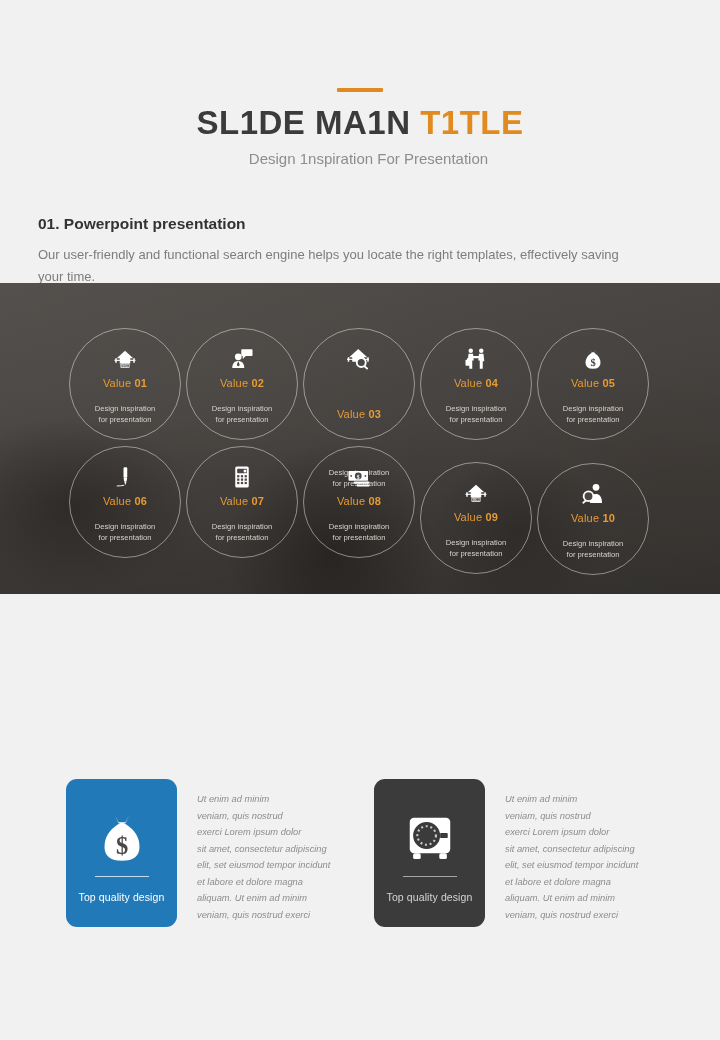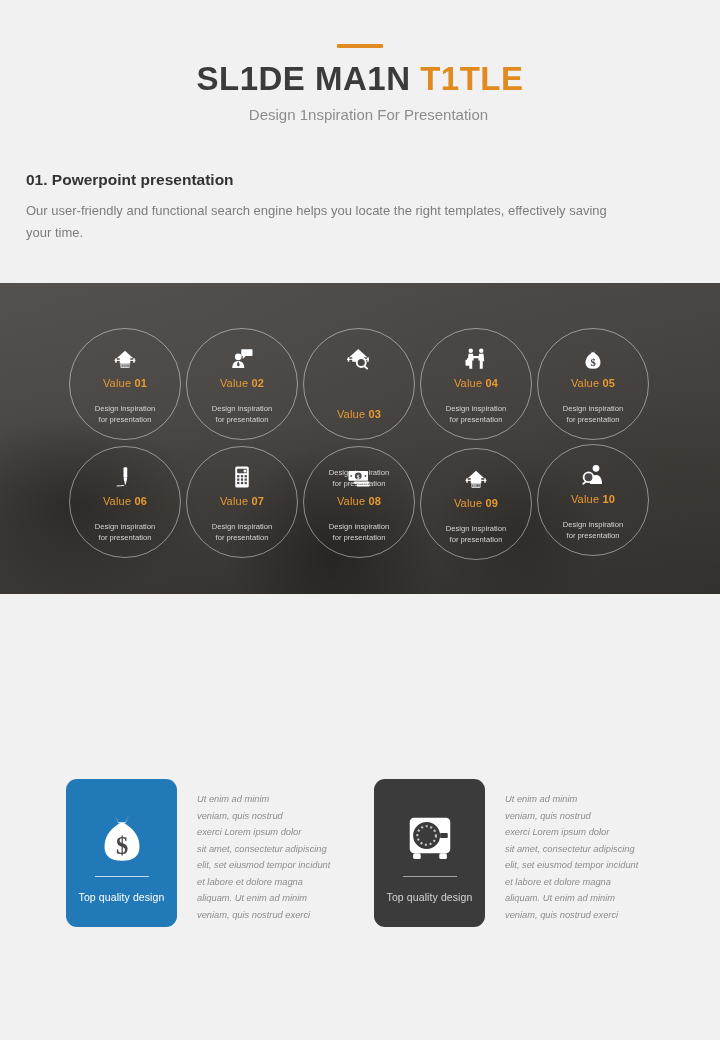--- a/index.html
+++ b/index.html
@@ -5,36 +5,36 @@
   html,body{margin:0;padding:0;}
   body{
     width:720px;height:1040px;
     background:#f1f1f1;
     font-family:"Liberation Sans", sans-serif;
     overflow:hidden;
     position:relative;
   }
 
   
-  .header{padding-top:44px;text-align:center;}
+  .header{padding-top:88px;text-align:center;}
   .accent-bar{
     width:46px;height:4px;background:#e08a20;
     margin:0 auto 14px auto;border-radius:1px;
   }
   .main-title{
     font-size:33px;font-weight:bold;letter-spacing:.5px;
     color:#3b3b3b;line-height:1.05;margin:0;
   }
   .main-title .accent{color:#e08a20;}
   .subtitle{
     font-size:15px;color:#8d8d8d;margin:9px 0 0 17px;font-weight:400;
   }
 
   
-  .section{padding:0 26px;}
+  .section{padding:0 26px;margin-left:12px;}
   .sec-title{
     font-size:15.5px;font-weight:bold;color:#333;margin:0 0 11px 0;
   }
   .sec-desc{
     font-size:13px;color:#7d7d7d;line-height:1.75;margin:0;
     max-width:590px;
   }
   #section-01{margin-top:48px;}
   #section-02{margin-top:103px;}
 
@@ -264,39 +264,39 @@
             <rect x="18" y="44" width="42" height="6" rx="1"></rect>
             <rect x="26" y="52" width="34" height="5" rx="1"></rect>
           </svg>
         </div>
         <div class="c-title"><span>Value </span><b>08</b></div>
         <div class="c-desc">
           <div>Design inspiration</div>
           <div>for presentation</div>
         </div>
       </div>
-      <div class="circle" style="left: 420px; top: 165px; align-items: center;">
+      <div class="circle" style="left: 420px; top: 179px; align-items: center;">
         <div class="ico">
           <svg width="24" height="24" viewBox="0 0 64 64" fill="#ffffff">
             <path d="M32 10 L54 30 H46 V44 H18 V30 H10 Z"></path>
             <rect x="6" y="30" width="4" height="12"></rect>
             <rect x="54" y="30" width="4" height="12"></rect>
             <rect x="4" y="34" width="56" height="3"></rect>
             <rect x="20" y="44" width="24" height="11" rx="1"></rect>
             <rect x="22" y="46" width="20" height="7" fill="#4a4746"></rect>
             <text x="32" y="52.5" font-size="7" text-anchor="middle" fill="#ffffff" font-family="sans-serif">SELL</text>
           </svg>
         </div>
         <div class="c-title"><span>Value </span><b>09</b></div>
         <div class="c-desc">
           <div>Design inspiration</div>
           <div>for presentation</div>
         </div>
       </div>
-      <div class="circle" style="left: 537px; top: 161px;">
+      <div class="circle" style="left: 537px; top: 180px;">
         <div class="ico">
           <svg width="24" height="24" viewBox="0 0 64 64" fill="#ffffff">
             <circle cx="40" cy="14" r="9"></circle>
             <path d="M24 56 C24 38 32 32 40 32 C48 32 56 38 56 56 Z"></path>
             <circle cx="20" cy="38" r="13" fill="#4a4746"></circle>
             <circle cx="20" cy="38" r="13" fill="none" stroke="#ffffff" stroke-width="5"></circle>
             <rect x="4" y="50" width="13" height="5" rx="2" transform="rotate(-40 10 54)"></rect>
           </svg>
         </div>
         <div class="c-title"><span>Value </span><b>10</b></div>

